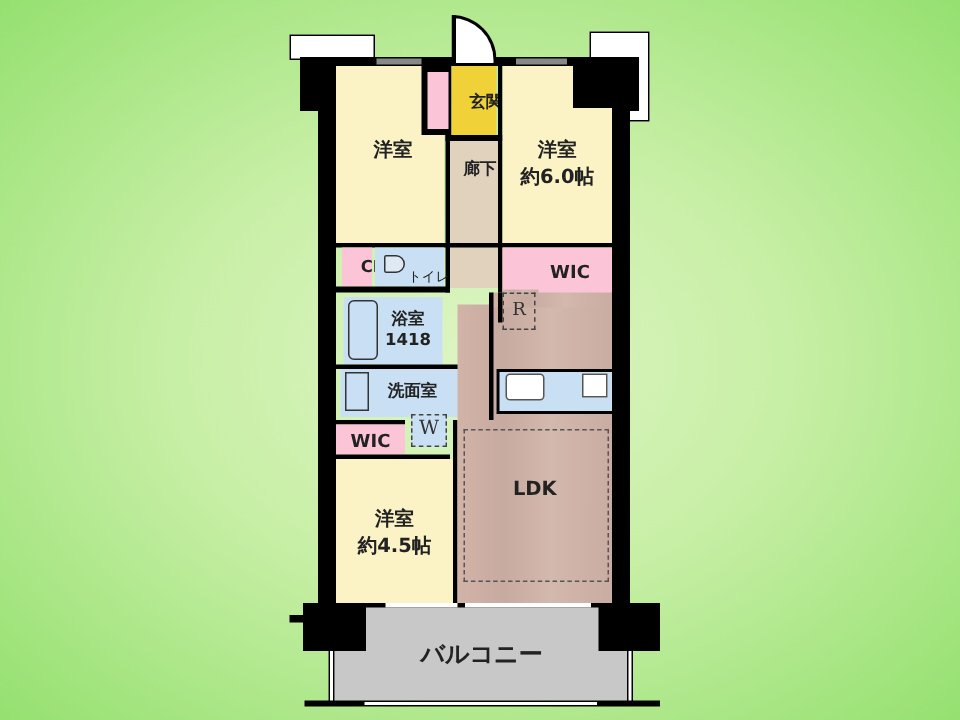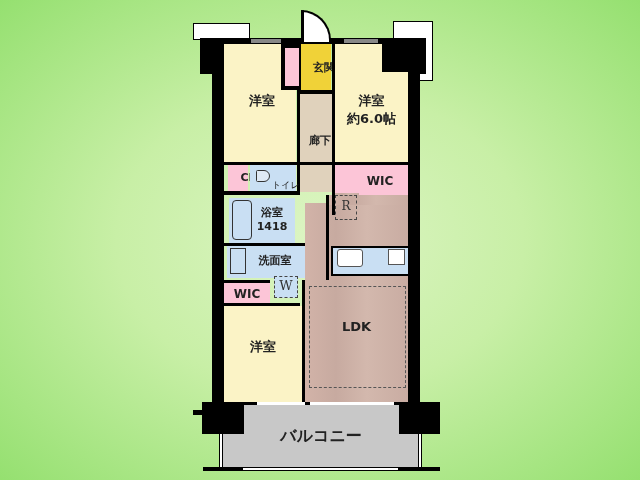--- a/index.html
+++ b/index.html
@@ -52,21 +52,21 @@
 
   <div class="abs" style="left:301px;top:10px;width:30px;height:32px;background:#fff;border-top:2px solid #000;border-right:2px solid #000;border-top-right-radius:30px;border-left:3px solid #000;"></div>
 
   <div class="abs room-gold" style="left:301px;top:44px;width:30px;height:46px;"></div>
   <div class="label label-sm" style="left:301px;top:61px;width:46px;">玄関</div>
 
   <div class="abs room-hall" style="left:300px;top:94px;width:32px;height:98px;"></div>
   <div class="abs wall" style="left:297px;top:90px;width:3px;height:105px;"></div>
   <div class="abs wall" style="left:332px;top:44px;width:3px;height:170px;"></div>
   <div class="abs wall" style="left:297px;top:90px;width:38px;height:4px;"></div>
-  <div class="label label-sm" style="left:300px;top:134px;width:40px;">廊下</div>
+  <div class="label label-sm" style="left:300px;top:106px;width:40px;">廊下</div>
 
   <div class="abs room-yellow" style="left:335px;top:44px;width:73px;height:118px;"></div>
   <div class="abs wall" style="left:382px;top:44px;width:26px;height:28px;"></div>
   <div class="label" style="left:335px;top:92px;width:73px;">
     <div>洋室</div>
     <div>約6.0帖</div>
   </div>
 
   <div class="abs wall" style="left:224px;top:162px;width:184px;height:3px;"></div>
   <div class="abs room-pink" style="left:228px;top:165px;width:20px;height:26px;"></div>
@@ -97,20 +97,21 @@
   <div class="abs" style="left:274px;top:278px;width:24px;text-align:center;font-family:'DejaVu Serif',serif;font-size:13px;color:#333;">W</div>
 
   <div class="abs wall" style="left:224px;top:280px;width:46px;height:3px;"></div>
   <div class="abs room-pink" style="left:224px;top:283px;width:46px;height:20px;"></div>
   <div class="label" style="left:226px;top:285px;width:42px;font-size:12px;">WIC</div>
   <div class="abs wall" style="left:224px;top:303px;width:76px;height:3px;"></div>
 
   <div class="abs room-yellow" style="left:224px;top:306px;width:78px;height:96px;"></div>
   <div class="label" style="left:224px;top:338px;width:78px;">
     <div>洋室</div>
+    <div>約4.5帖</div>
   </div>
   <div class="abs wall" style="left:302px;top:280px;width:3px;height:125px;"></div>
 
   <div class="abs room-wood" style="left:305px;top:203px;width:103px;height:199px;"></div>
   <div class="abs room-wood" style="left:328px;top:195px;width:80px;height:10px;"></div>
   <div class="abs wall" style="left:332px;top:195px;width:3px;height:20px;"></div>
   <div class="abs wall" style="left:326px;top:195px;width:3px;height:85px;"></div>
 
   <div class="abs" style="left:335px;top:195px;width:22px;height:25px;border:1px dashed #444;"></div>
   <div class="abs" style="left:335px;top:199px;width:22px;text-align:center;font-family:'DejaVu Serif',serif;font-size:12px;color:#333;">R</div>

